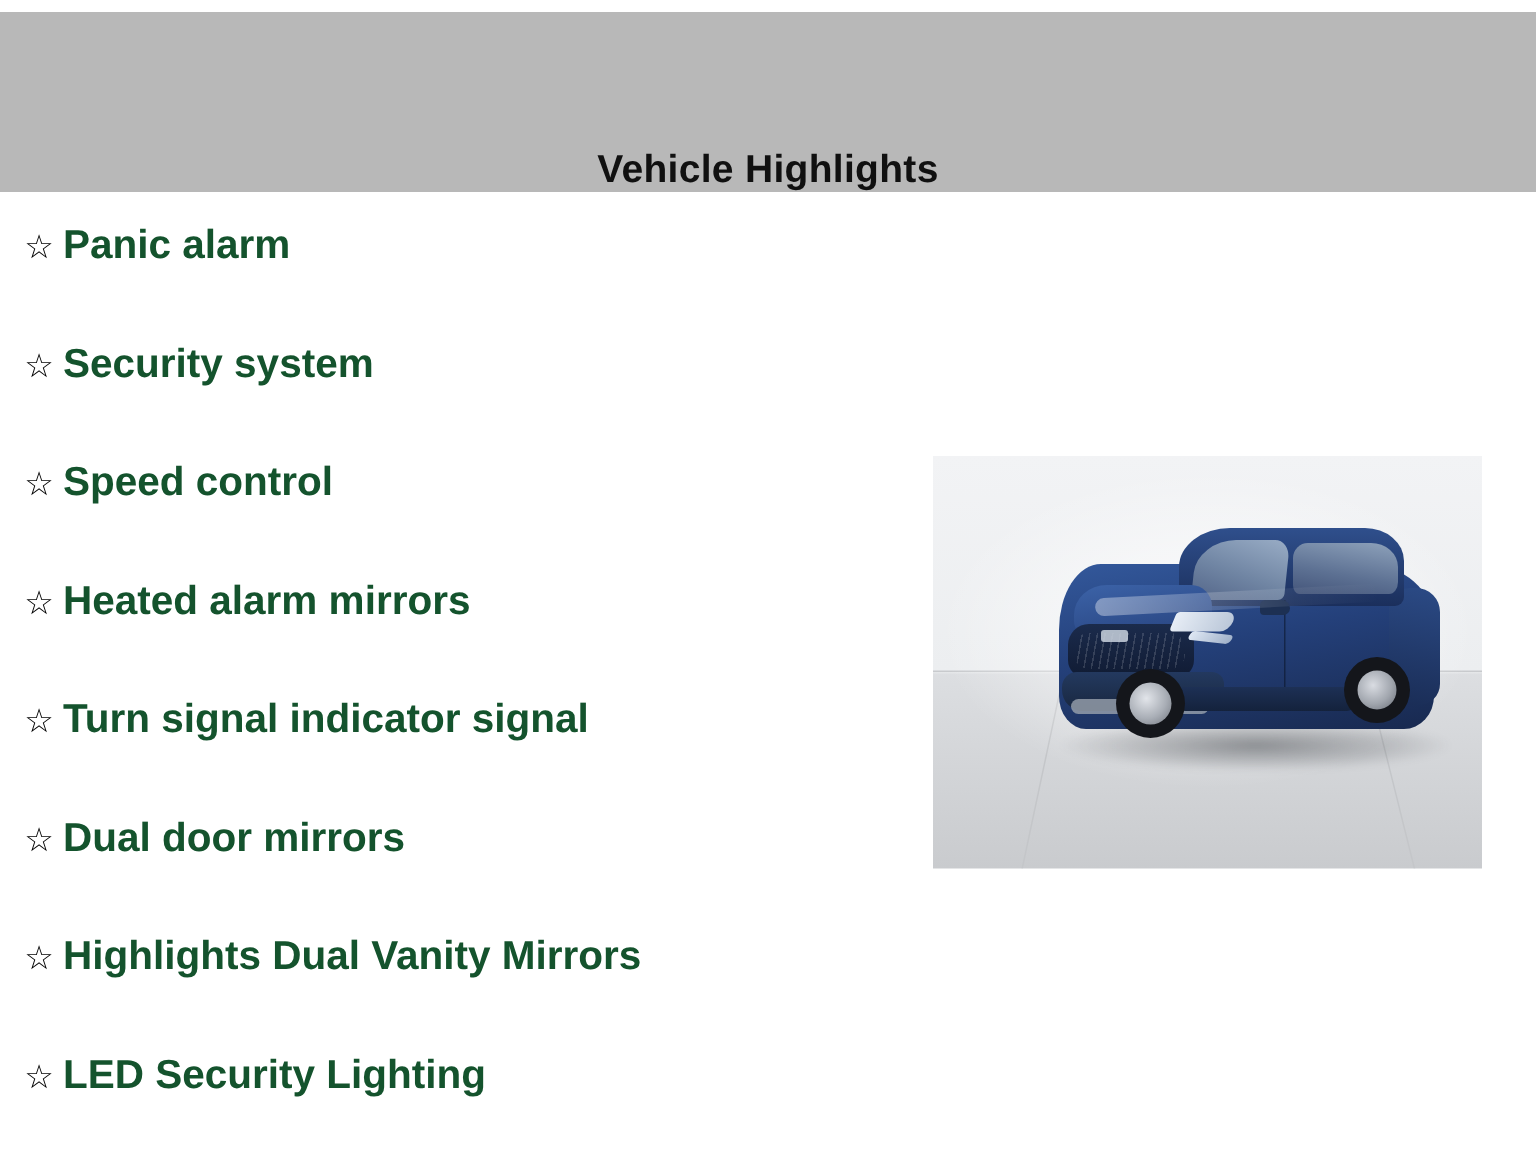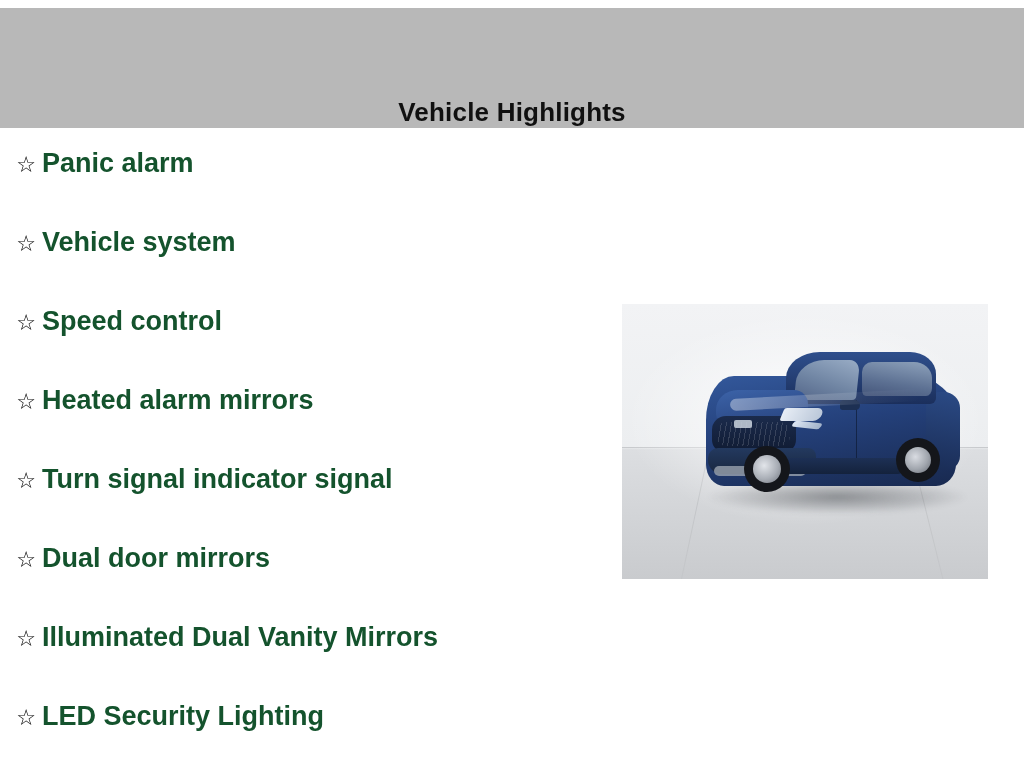--- a/index.html
+++ b/index.html
@@ -338,41 +338,41 @@
 
   <div class="content">
 
     <ul class="highlights">
       <li class="highlight-item">
         <span class="bullet-star">☆</span>
         <span class="highlight-label">Panic alarm</span>
       </li>
       <li class="highlight-item">
         <span class="bullet-star">☆</span>
-        <span class="highlight-label">Vehicle system</span>
+        <span class="highlight-label">Security system</span>
       </li>
       <li class="highlight-item">
         <span class="bullet-star">☆</span>
         <span class="highlight-label">Speed control</span>
       </li>
       <li class="highlight-item">
         <span class="bullet-star">☆</span>
         <span class="highlight-label">Heated alarm mirrors</span>
       </li>
       <li class="highlight-item">
         <span class="bullet-star">☆</span>
         <span class="highlight-label">Turn signal indicator signal</span>
       </li>
       <li class="highlight-item">
         <span class="bullet-star">☆</span>
         <span class="highlight-label">Dual door mirrors</span>
       </li>
       <li class="highlight-item">
         <span class="bullet-star">☆</span>
-        <span class="highlight-label">Illuminated Dual Vanity Mirrors</span>
+        <span class="highlight-label">Highlights Dual Vanity Mirrors</span>
       </li>
       <li class="highlight-item">
         <span class="bullet-star">☆</span>
         <span class="highlight-label">LED Security Lighting</span>
       </li>
     </ul>
 
     <div class="vehicle-photo">
       <div class="photo-floor-line"></div>
       <div class="photo-floor-seam1"></div>

